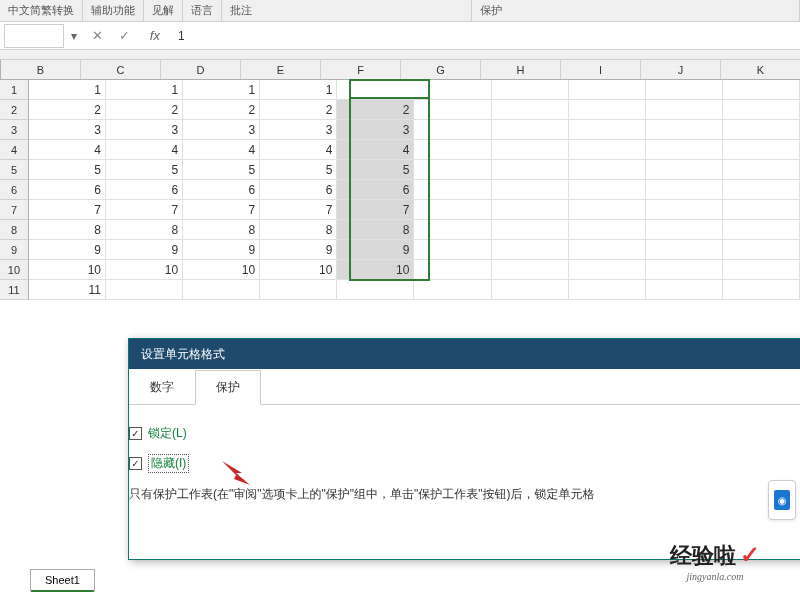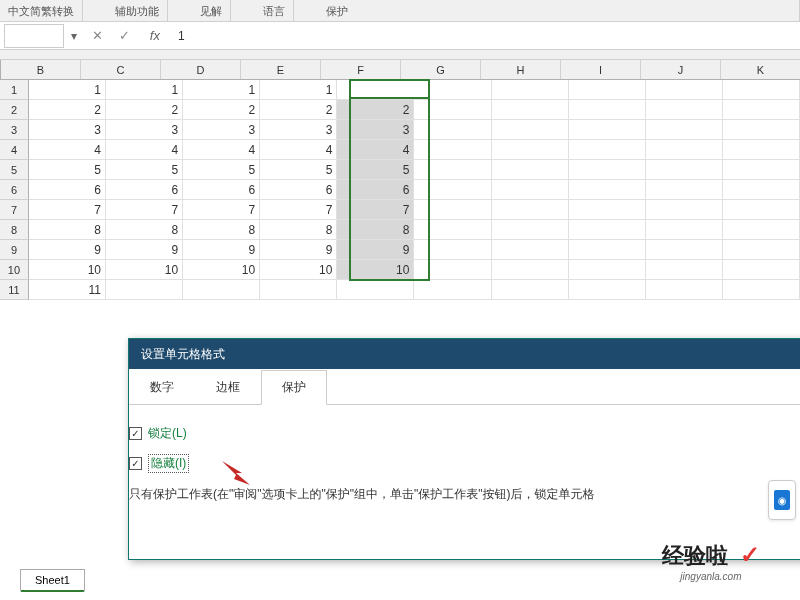--- a/index.html
+++ b/index.html
@@ -1,18 +1,18 @@
 <!DOCTYPE html>
 <html><head>
   <meta charset="utf-8">
   <style>
     * { margin: 0; padding: 0; box-sizing: border-box; }
     body { font-family: "Microsoft YaHei", sans-serif; font-size: 12px; background: #fff; width: 800px; height: 600px; overflow: hidden; position: relative; }
     
-    .ribbon { display: flex; align-items: flex-start; height: 22px; background: #f0f0f0; border-bottom: 1px solid #d0d0d0; gap: 24px; }
+    .ribbon { display: flex; align-items: center; height: 22px; background: #f0f0f0; border-bottom: 1px solid #d0d0d0; }
     .ribbon-group { display: flex; align-items: center; height: 22px; padding: 0 8px; border-right: 1px solid #d0d0d0; }
     .ribbon-label { color: #555; font-size: 11px; }
     
     .formula-bar { display: flex; align-items: center; height: 28px; border-bottom: 1px solid #d0d0d0; background: #fff; }
     .name-box { width: 60px; height: 24px; margin: 0 4px; border: 1px solid #ccc; background: #fff; font-size: 11px; }
     .fb-dropdown { width: 12px; text-align: center; color: #666; }
     .fb-icons { display: flex; align-items: center; padding: 0 12px; gap: 16px; }
     .fb-icon { color: #888; font-size: 13px; }
     .fx-label { font-style: italic; font-size: 13px; color: #666; margin: 0 8px; }
     .formula-input { flex: 1; padding-left: 10px; font-size: 12px; color: #333; }
@@ -41,44 +41,47 @@
     .checkbox-label { font-size: 12px; color: #15803d; }
     .checkbox-label.focused { border: 1px dotted #555; padding: 0 2px; }
     .note { font-size: 12px; color: #333; margin-top: 12px; line-height: 1.5; }
     
     .arrow { position: absolute; left: 220px; top: 459px; z-index: 10; }
     .arrow svg { width: 34px; height: 28px; }
     
     .side-btn { position: absolute; right: 4px; top: 480px; width: 28px; height: 40px; border: 1px solid #ccc; border-radius: 4px; display: flex; align-items: center; justify-content: center; background: #fff; box-shadow: 0 1px 3px rgba(0,0,0,0.1); }
     .side-btn-icon { width: 16px; height: 20px; background: #1976d2; border-radius: 2px; display: flex; align-items: center; justify-content: center; color: #fff; font-size: 10px; }
     
-    .sheet-tabs { position: absolute; left: 20px; bottom: 8px; display: flex; align-items: center; }
+    .sheet-tabs { position: absolute; left: 30px; bottom: 8px; display: flex; align-items: center; }
     .sheet-tab { padding: 4px 14px; background: #fff; border: 1px solid #aaa; border-bottom: 2px solid #2e7d32; font-size: 11px; border-radius: 0 0 2px 2px; }
     
     .watermark { position: absolute; right: 40px; bottom: 18px; text-align: center; }
-    .wm-main { display: flex; align-items: baseline; gap: 12px; }
+    .wm-main { display: flex; align-items: baseline; gap: 4px; }
     .wm-text { font-size: 22px; font-weight: bold; color: #222; font-family: "SimHei", sans-serif; }
     .wm-check { font-size: 24px; color: #e53935; font-weight: bold; }
-    .wm-sub { font-size: 10px; color: #666; font-style: italic; }
+    .wm-sub { font-size: 10px; color: #666; font-style: italic; font-family: Liberation Serif, serif; }
   </style>
 </head>
 <body>
 
 <div class="ribbon">
   <div class="ribbon-group">
       <span class="ribbon-label">中文简繁转换</span>
     </div>
   <div class="ribbon-group">
       <span class="ribbon-label">辅助功能</span>
     </div>
   <div class="ribbon-group">
       <span class="ribbon-label">见解</span>
     </div>
   <div class="ribbon-group">
       <span class="ribbon-label">语言</span>
+    </div>
+  <div class="ribbon-group" style="flex:1.5">
+      <span class="ribbon-label">批注</span>
     </div>
   <div class="ribbon-group" style="flex:2">
       <span class="ribbon-label">保护</span>
     </div>
 </div>
 
 <div class="formula-bar">
   <input class="name-box" value="" style="">
   <span class="fb-dropdown">▾</span>
   <div class="fb-icons">
@@ -254,21 +257,20 @@
     </div>
   <div class="active-cell-overlay" style="left:349px;top:19px;width:81px;height:20px;"></div>
   <div class="selection-border" style="left:349px;top:19px;width:81px;height:202px;"></div>
 </div>
 
 <div class="dialog">
   <div class="dialog-title">设置单元格格式</div>
   <div class="dialog-body">
     <div class="tabs">
       <div class="tab">数字</div>
-      <div class="tab">边框</div>
       <div class="tab active">保护</div>
     </div>
     <div class="checkbox-row">
       <div class="checkbox">✓</div>
       <span class="checkbox-label">锁定(L)</span>
     </div>
     <div class="checkbox-row">
       <div class="checkbox">✓</div>
       <span class="checkbox-label focused">隐藏(I)</span>
     </div>

